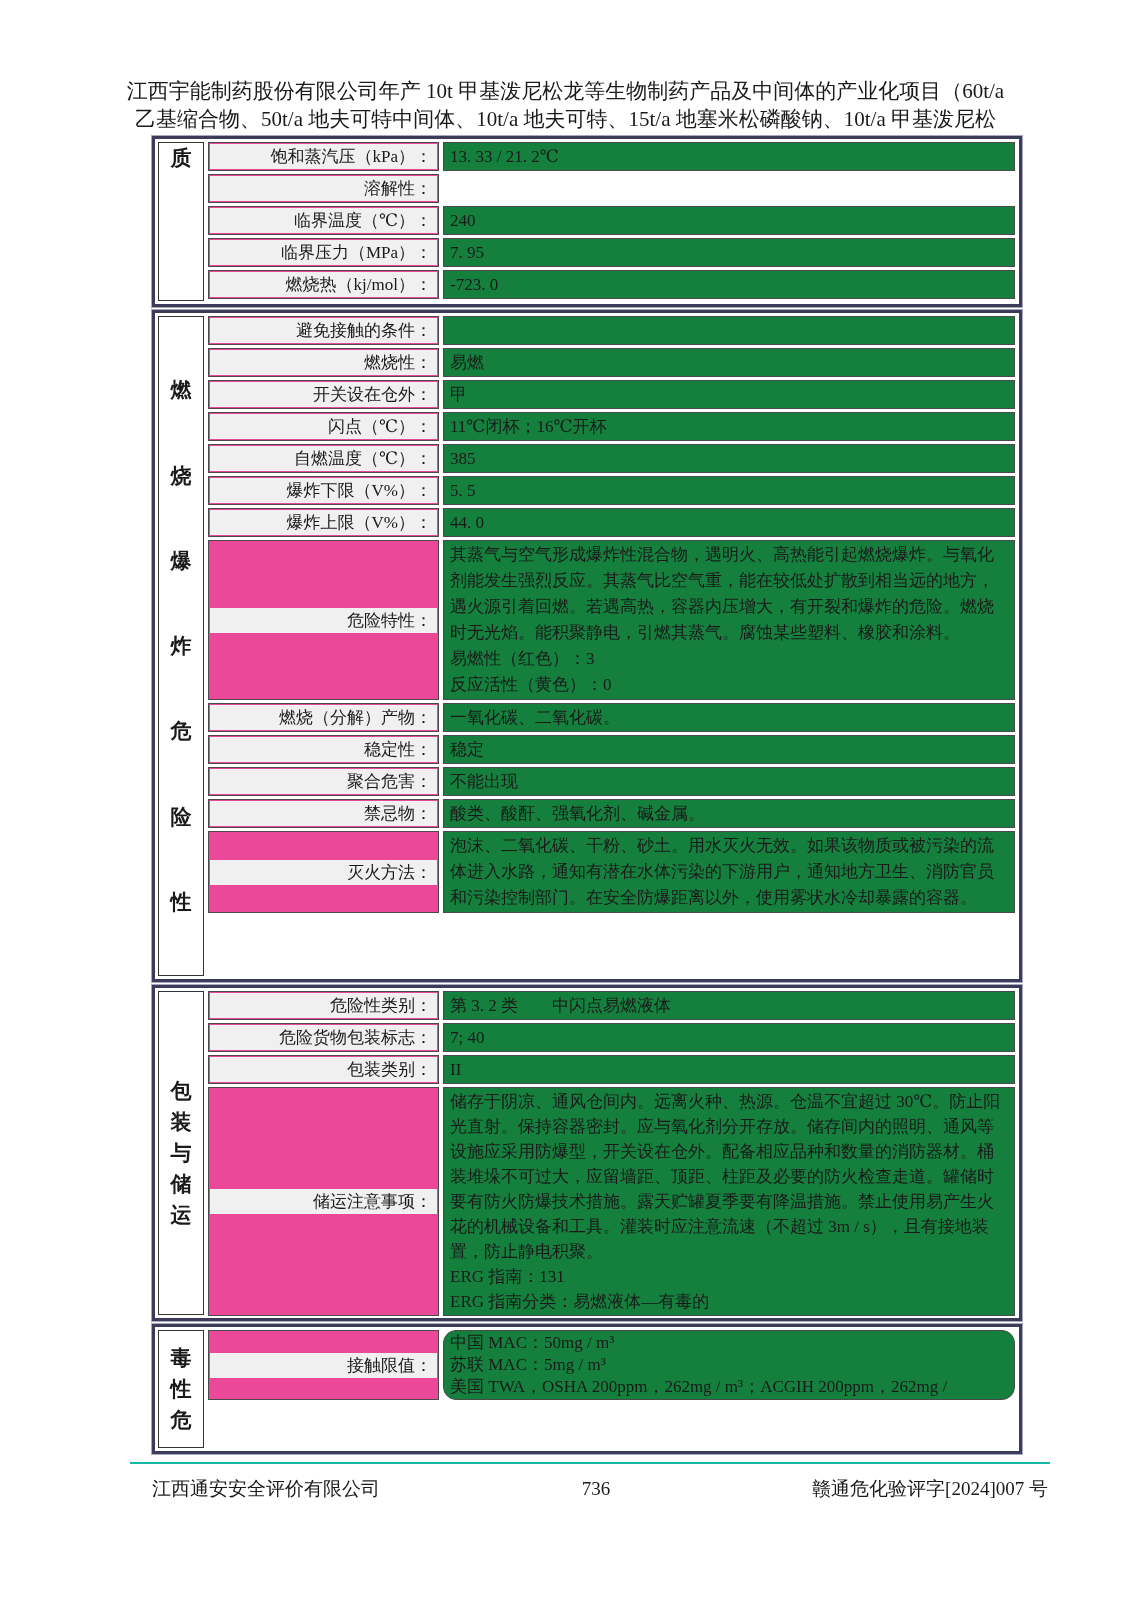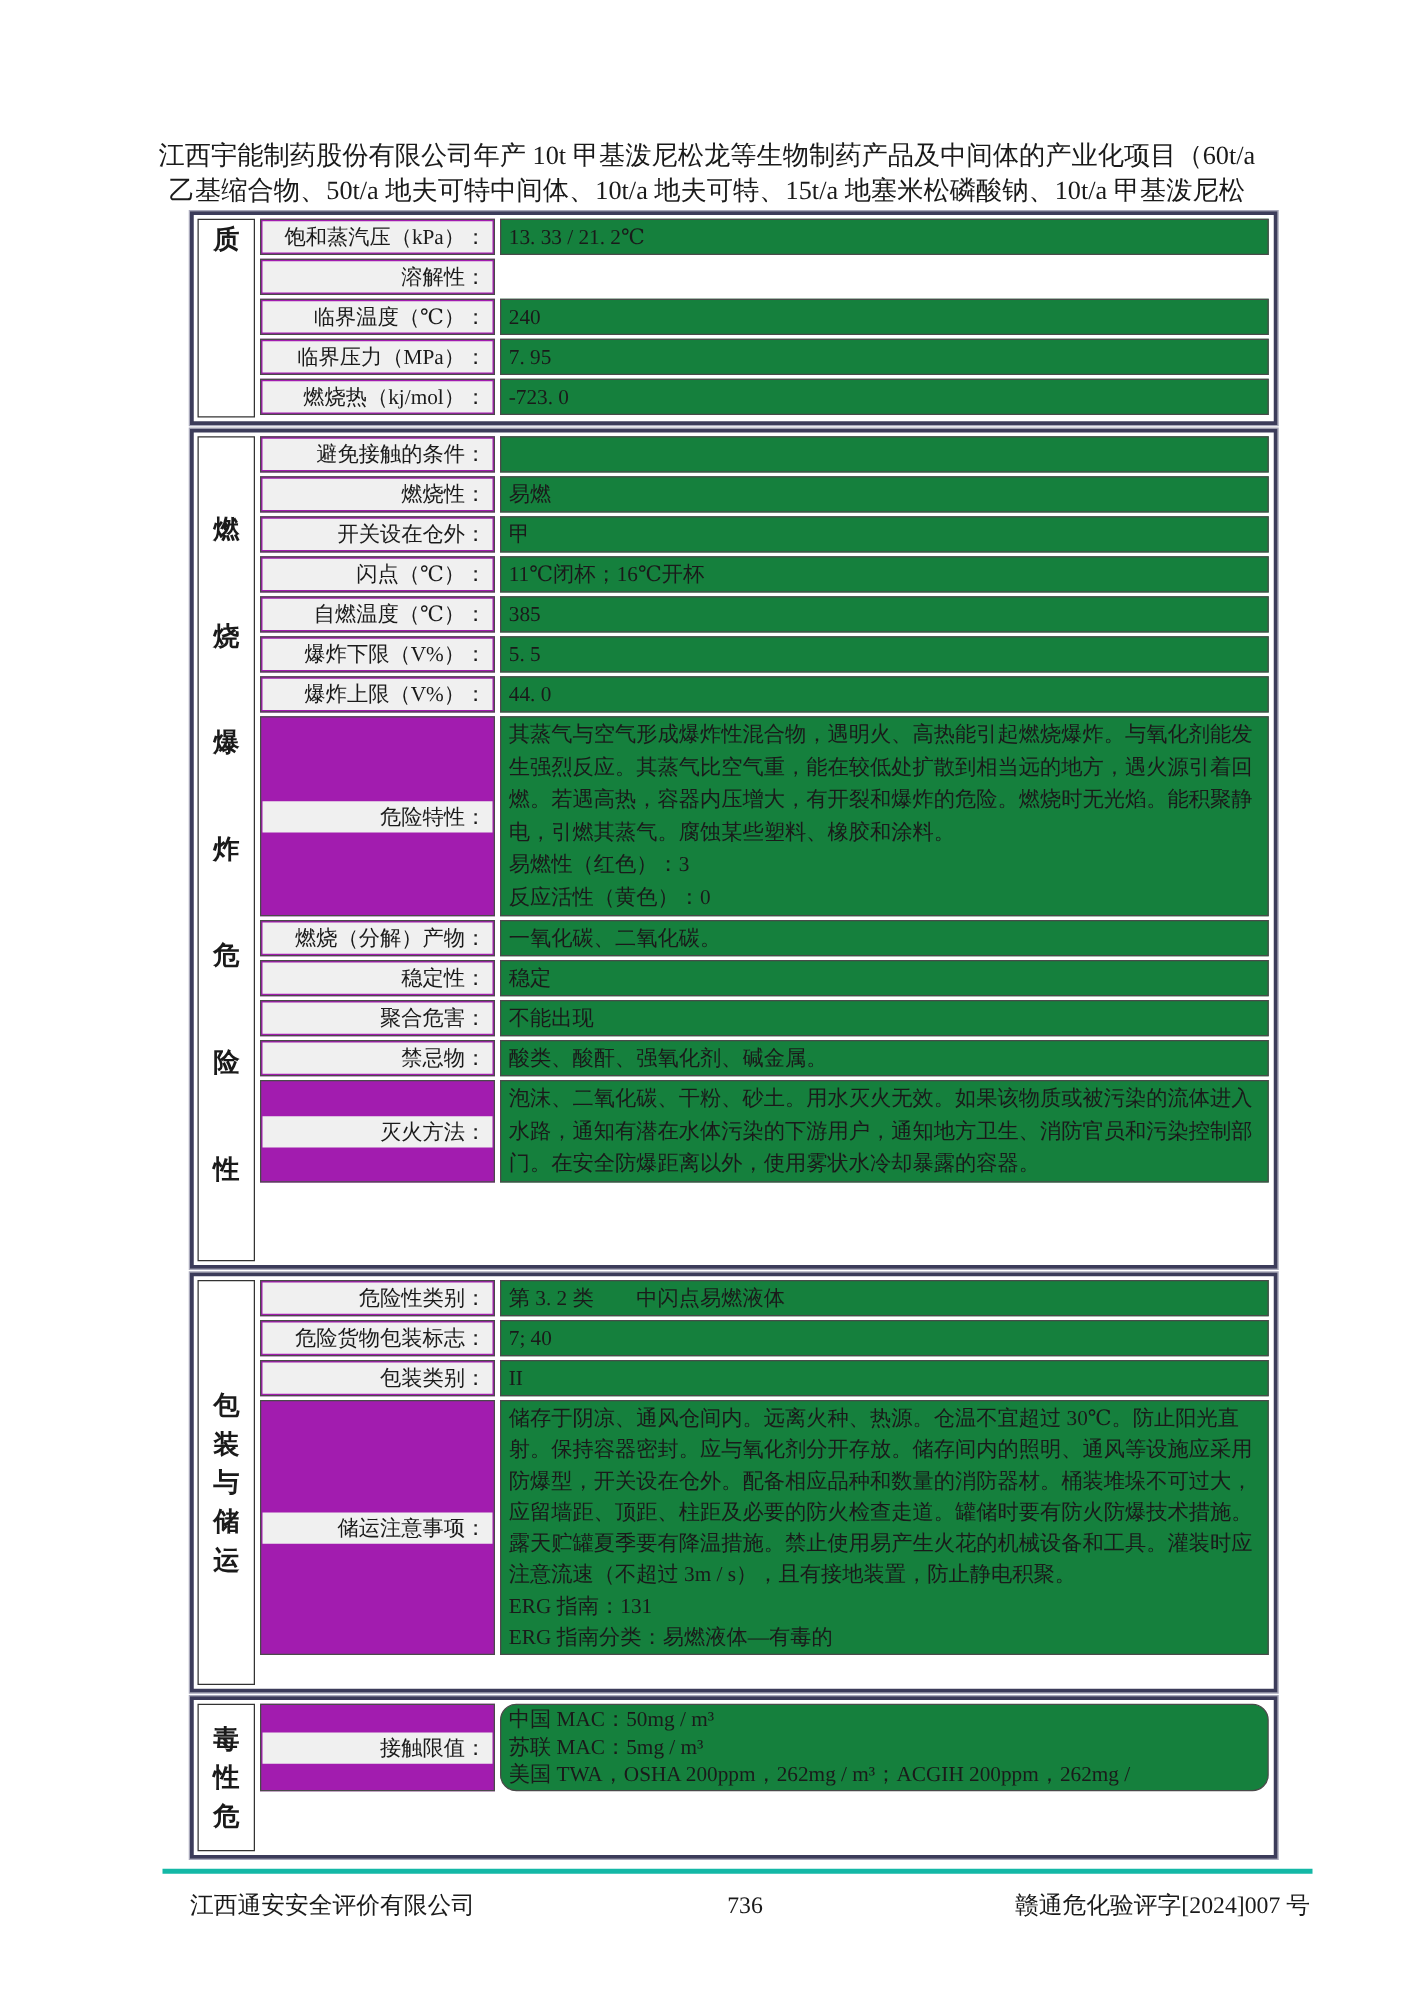--- a/index.html
+++ b/index.html
@@ -4,21 +4,21 @@
 <style>
   * { margin: 0; padding: 0; box-sizing: border-box; }
   html, body {
     width: 1131px; height: 1600px;
     background: #ffffff;
     font-family: "Liberation Serif", "DejaVu Serif", serif;
     color: #1a1a1a;
     overflow: hidden;
   }
   .title {
-    margin: 110px auto 0 auto;
+    margin: 77px auto 0 auto;
     width: 950px;
     text-align: center;
     font-size: 21px;
     line-height: 28px;
     font-weight: normal;
   }
   .table-wrap {
     margin: 3px 0 0 152px;
     width: 870px;
   }
@@ -62,24 +62,24 @@
     column-gap: 4px;
     height: 29px;
     flex: 0 0 auto;
   }
   .row.tall { height: auto; }
   .r-hazard  { height: 189px; }
   .r-fire    { height: 110px; }
   .r-storage { height: 228px; }
   .r-limits  { height: 112px; }
   .label {
-    width: 188px;
+    width: 231px;
     flex: 0 0 auto;
     border: 1px solid #4a4a4a;
-    background: #a21caf;
+    background: #ec4899;
     display: flex;
     flex-direction: column;
     justify-content: center;
     padding: 0 1px;
     overflow: hidden;
   }
   .label-line {
     width: 100%;
     background: #f0f0f0;
     text-align: right;
@@ -103,21 +103,21 @@
     display: flex;
     align-items: center;
     padding-top: 0;
     padding-bottom: 0;
   }
   .r-storage .value { line-height: 25px; }
   .r-limits  .value { line-height: 22px; border-radius: 13px; }
   .footer {
     margin: 8px 0 0 130px;
     width: 920px;
-    border-top: 4px solid #14b8a6;
+    border-top: 2px solid #14b8a6;
     padding-top: 12px;
     display: flex;
     justify-content: space-between;
     align-items: baseline;
     font-size: 19px;
   }
   .footer .company { padding-left: 22px; }
   .footer .docnum  { padding-right: 2px; }
 </style>
 </head>

